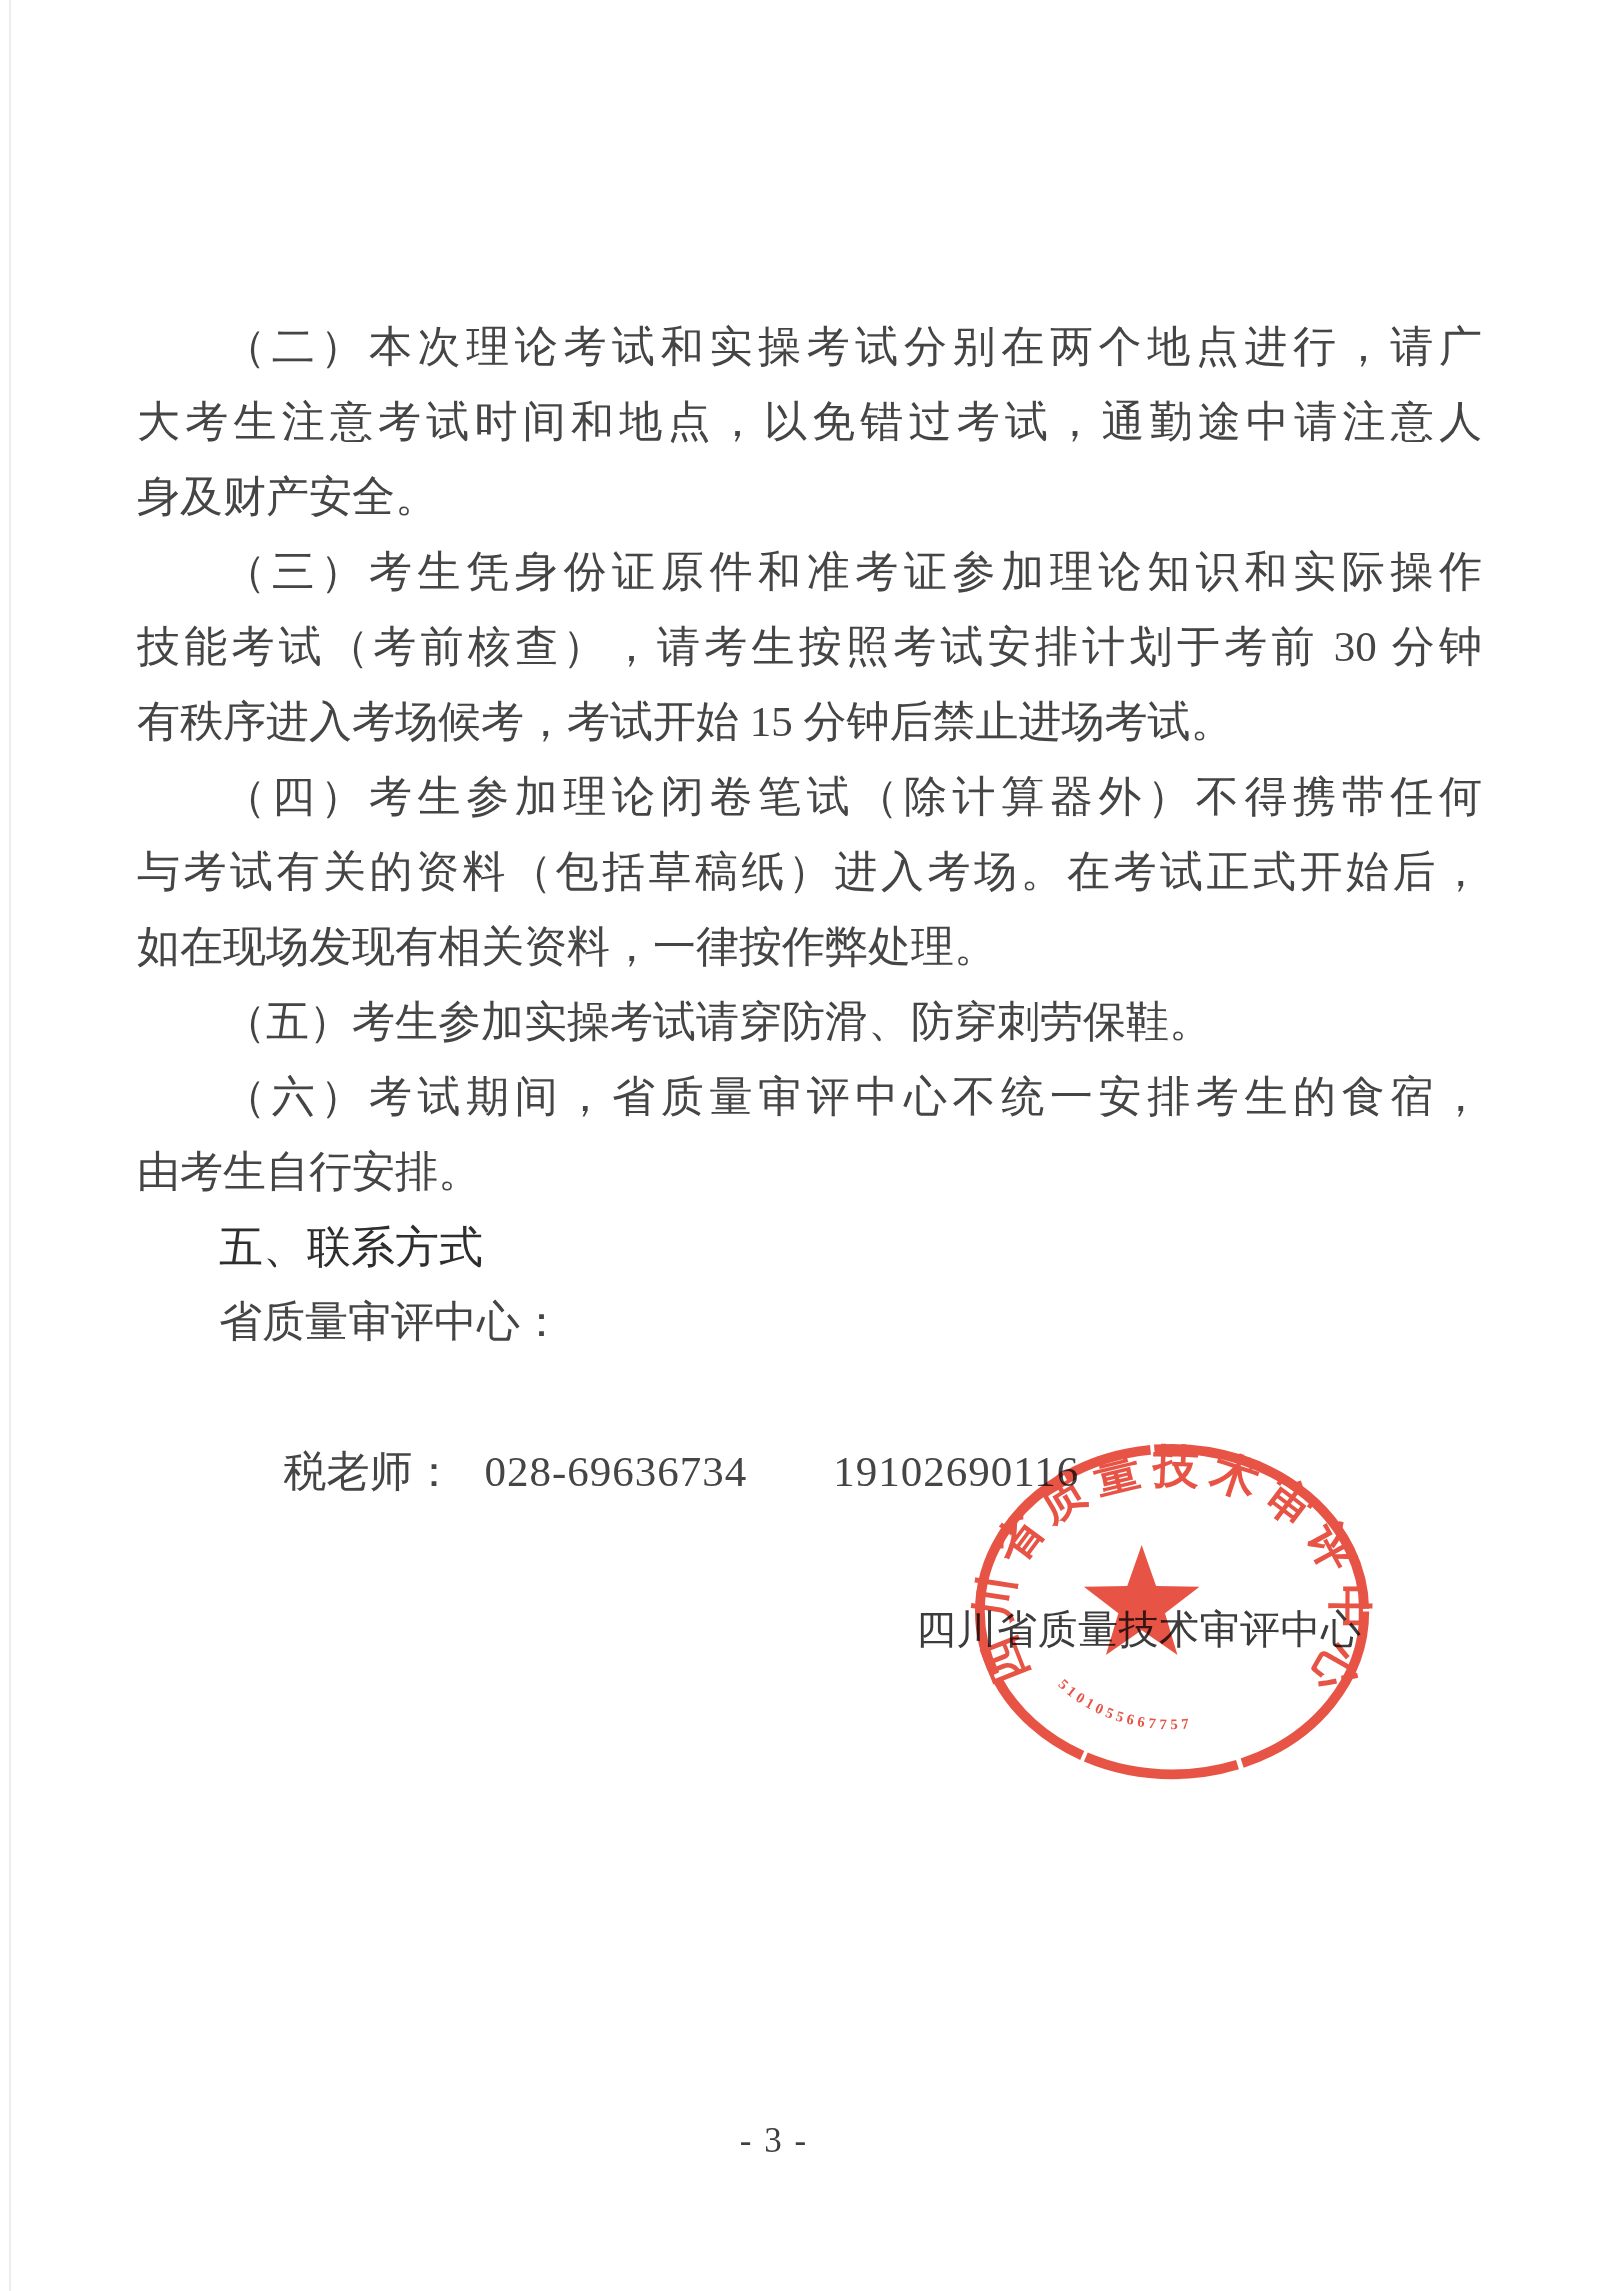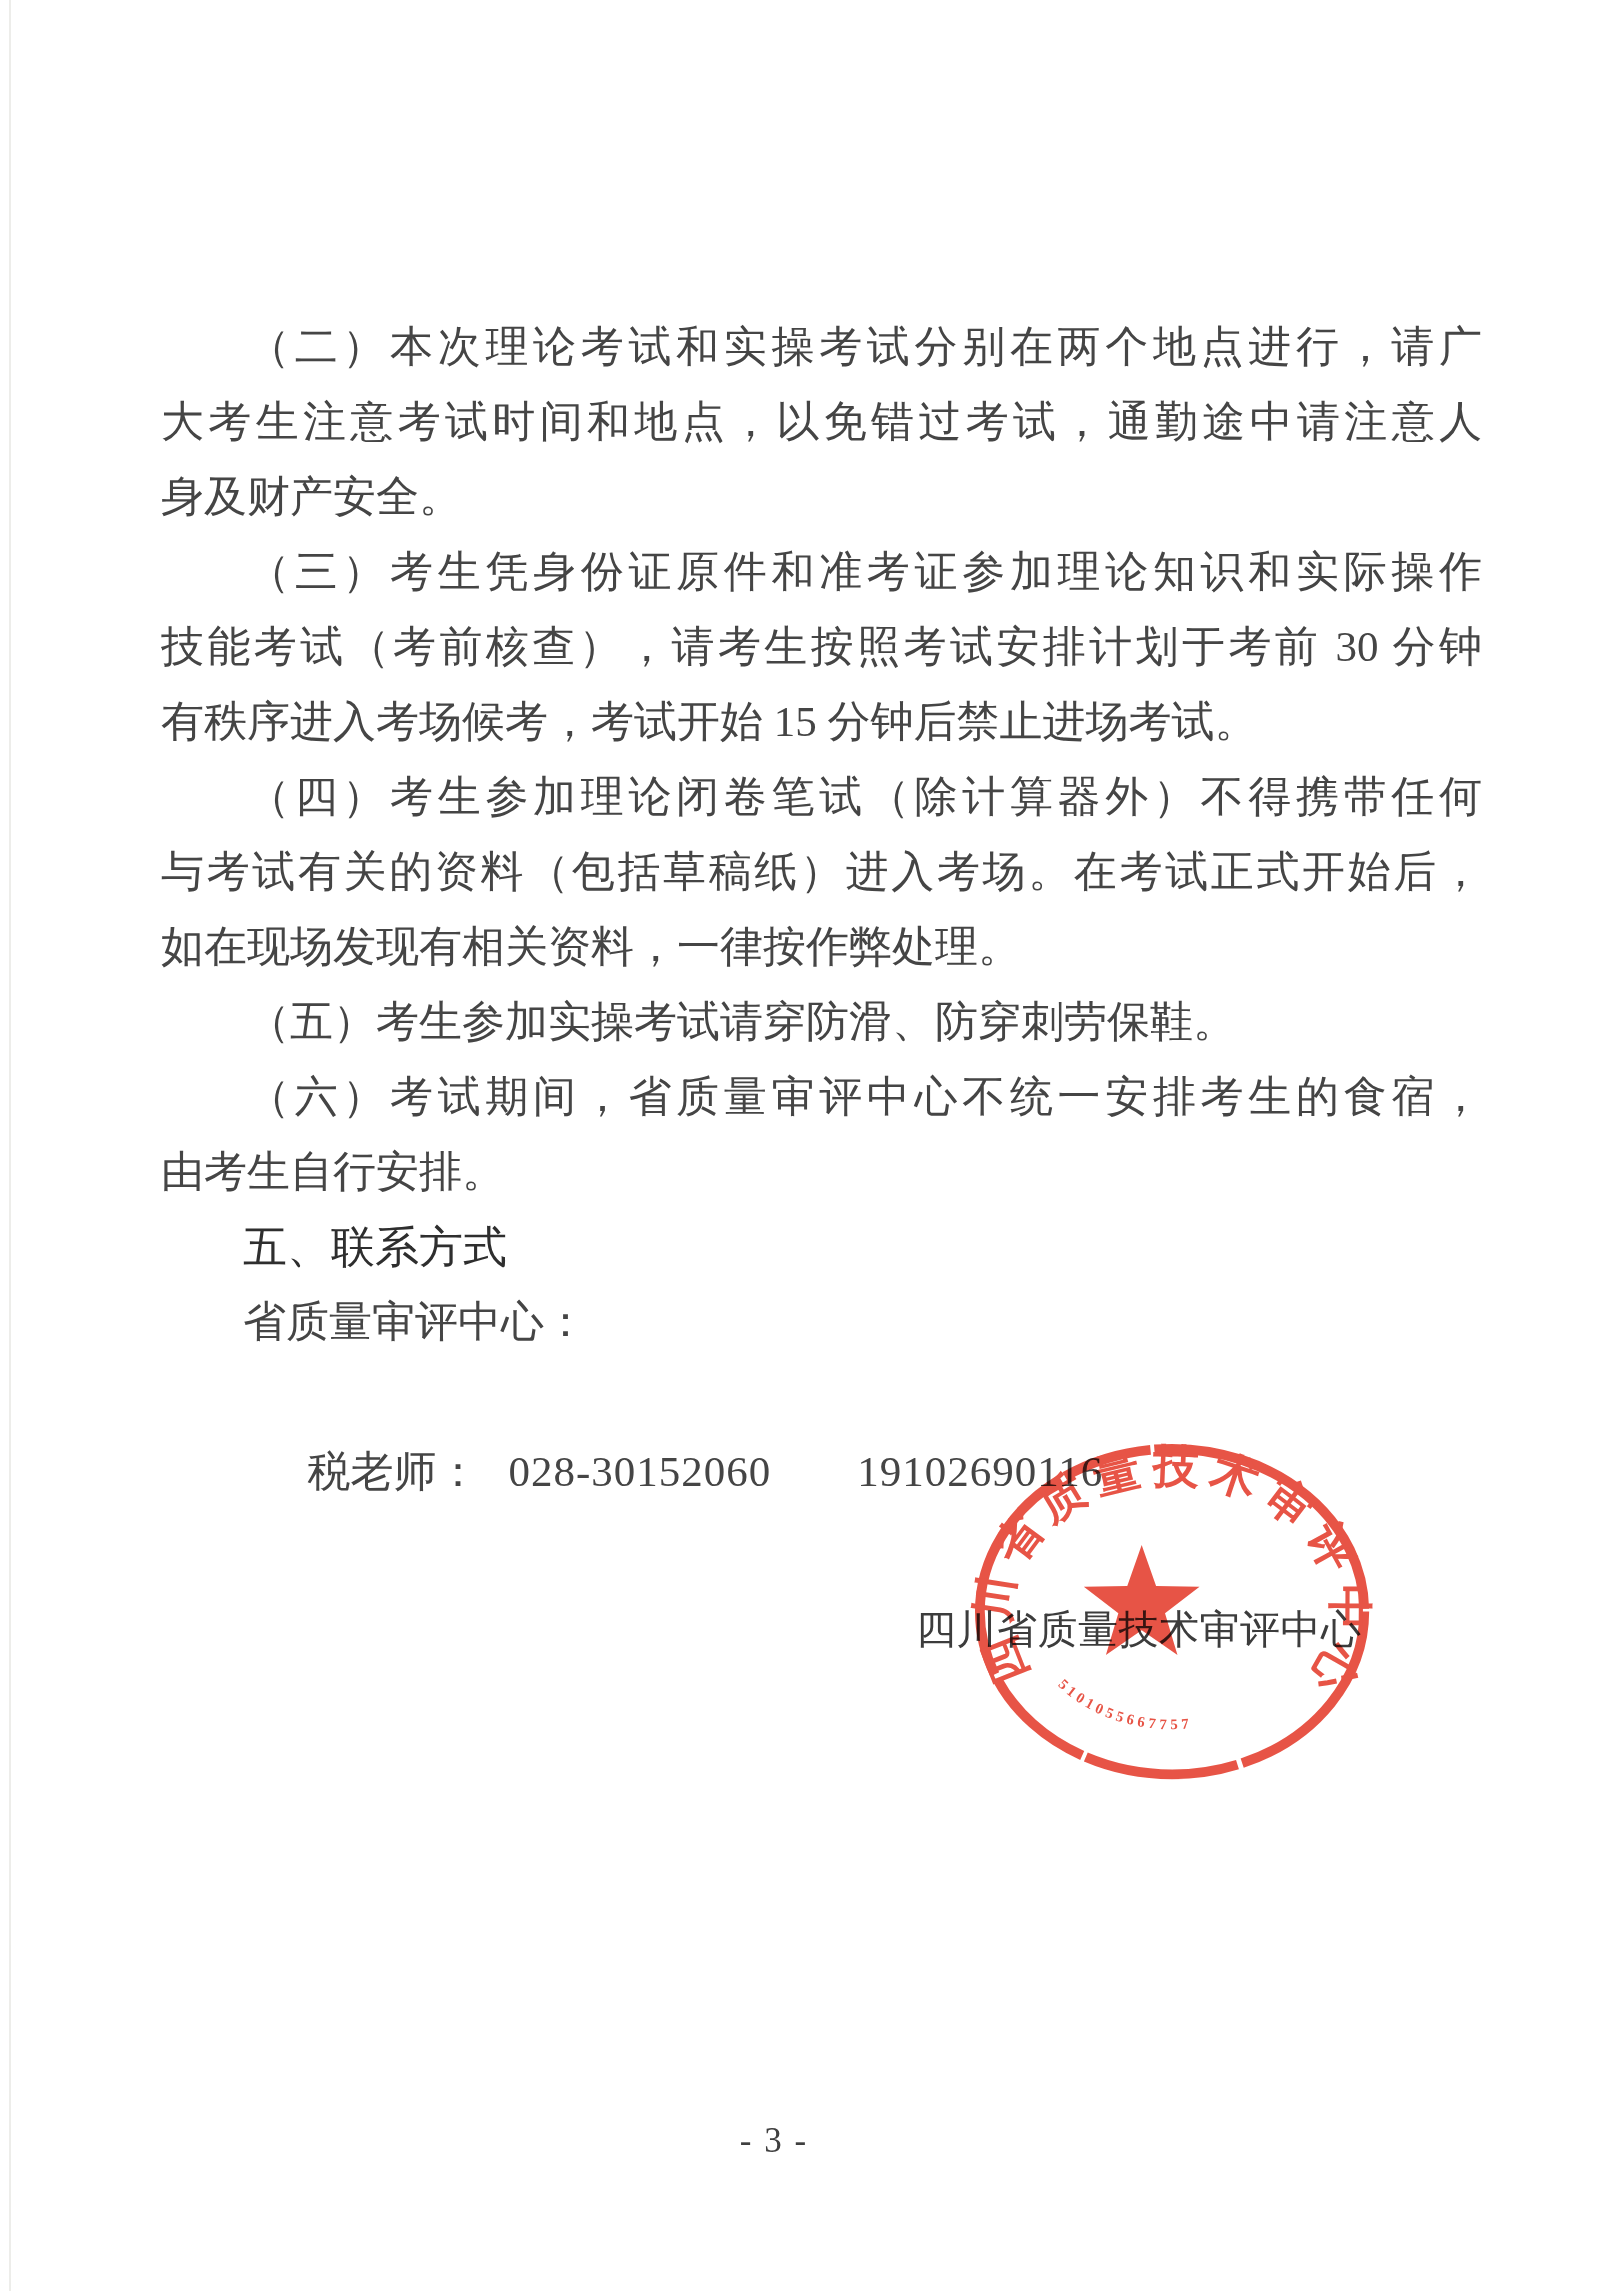--- a/index.html
+++ b/index.html
@@ -16,21 +16,20 @@
     position:absolute; left:8.8px; top:0; bottom:0; width:2px;
     background:#ededea;
   }
   .doc-body {
     position:absolute; left:137px; right:138px; top:309px;
   }
   .line {
     height:75px; line-height:75px;
     font-size:43px;
     white-space:pre-wrap;
-    margin-left:24px;
   }
   .fill { text-align:justify; text-align-last:justify; }
   .ind  { text-indent:86px; }
   .heading-line {
     font-family:"Liberation Sans","DejaVu Sans",sans-serif;
     font-weight:400;
     font-size:44px;
     color:#2e2e2e;
     padding-left:82px;
   }
@@ -82,21 +81,21 @@
     <div class="line">如在现场发现有相关资料，一律按作弊处理。</div>
     <div class="line ind">（五）考生参加实操考试请穿防滑、防穿刺劳保鞋。</div>
     <div class="line fill ind">（六）考试期间，省质量审评中心不统一安排考生的食宿，</div>
     <div class="line">由考生自行安排。</div>
 
     <div class="line heading-line">五、联系方式</div>
 
     <div class="line contact-line">省质量审评中心：</div>
 
     <div class="line contact-line">
-      <span>税老师：</span><span class="phone1">028-30152060</span><span class="phone2">19102690116</span>
+      <span>税老师：</span><span class="phone1">028-69636734</span><span class="phone2">19102690116</span>
     </div>
   </div>
 
   <div class="signature-org">四川省质量技术审评中心</div>
 
   <svg class="seal" width="412" height="353" viewBox="0 0 420 360" xmlns="http://www.w3.org/2000/svg">
     <defs>
       <path id="sealArcTop" d="M 63.1 242 A 165 132 0 1 1 348.9 242" fill="none"></path>
       <path id="sealArcBottom" d="M 87.8 249.9 A 150 120 0 0 0 324.2 249.9" fill="none"></path>
     </defs>

